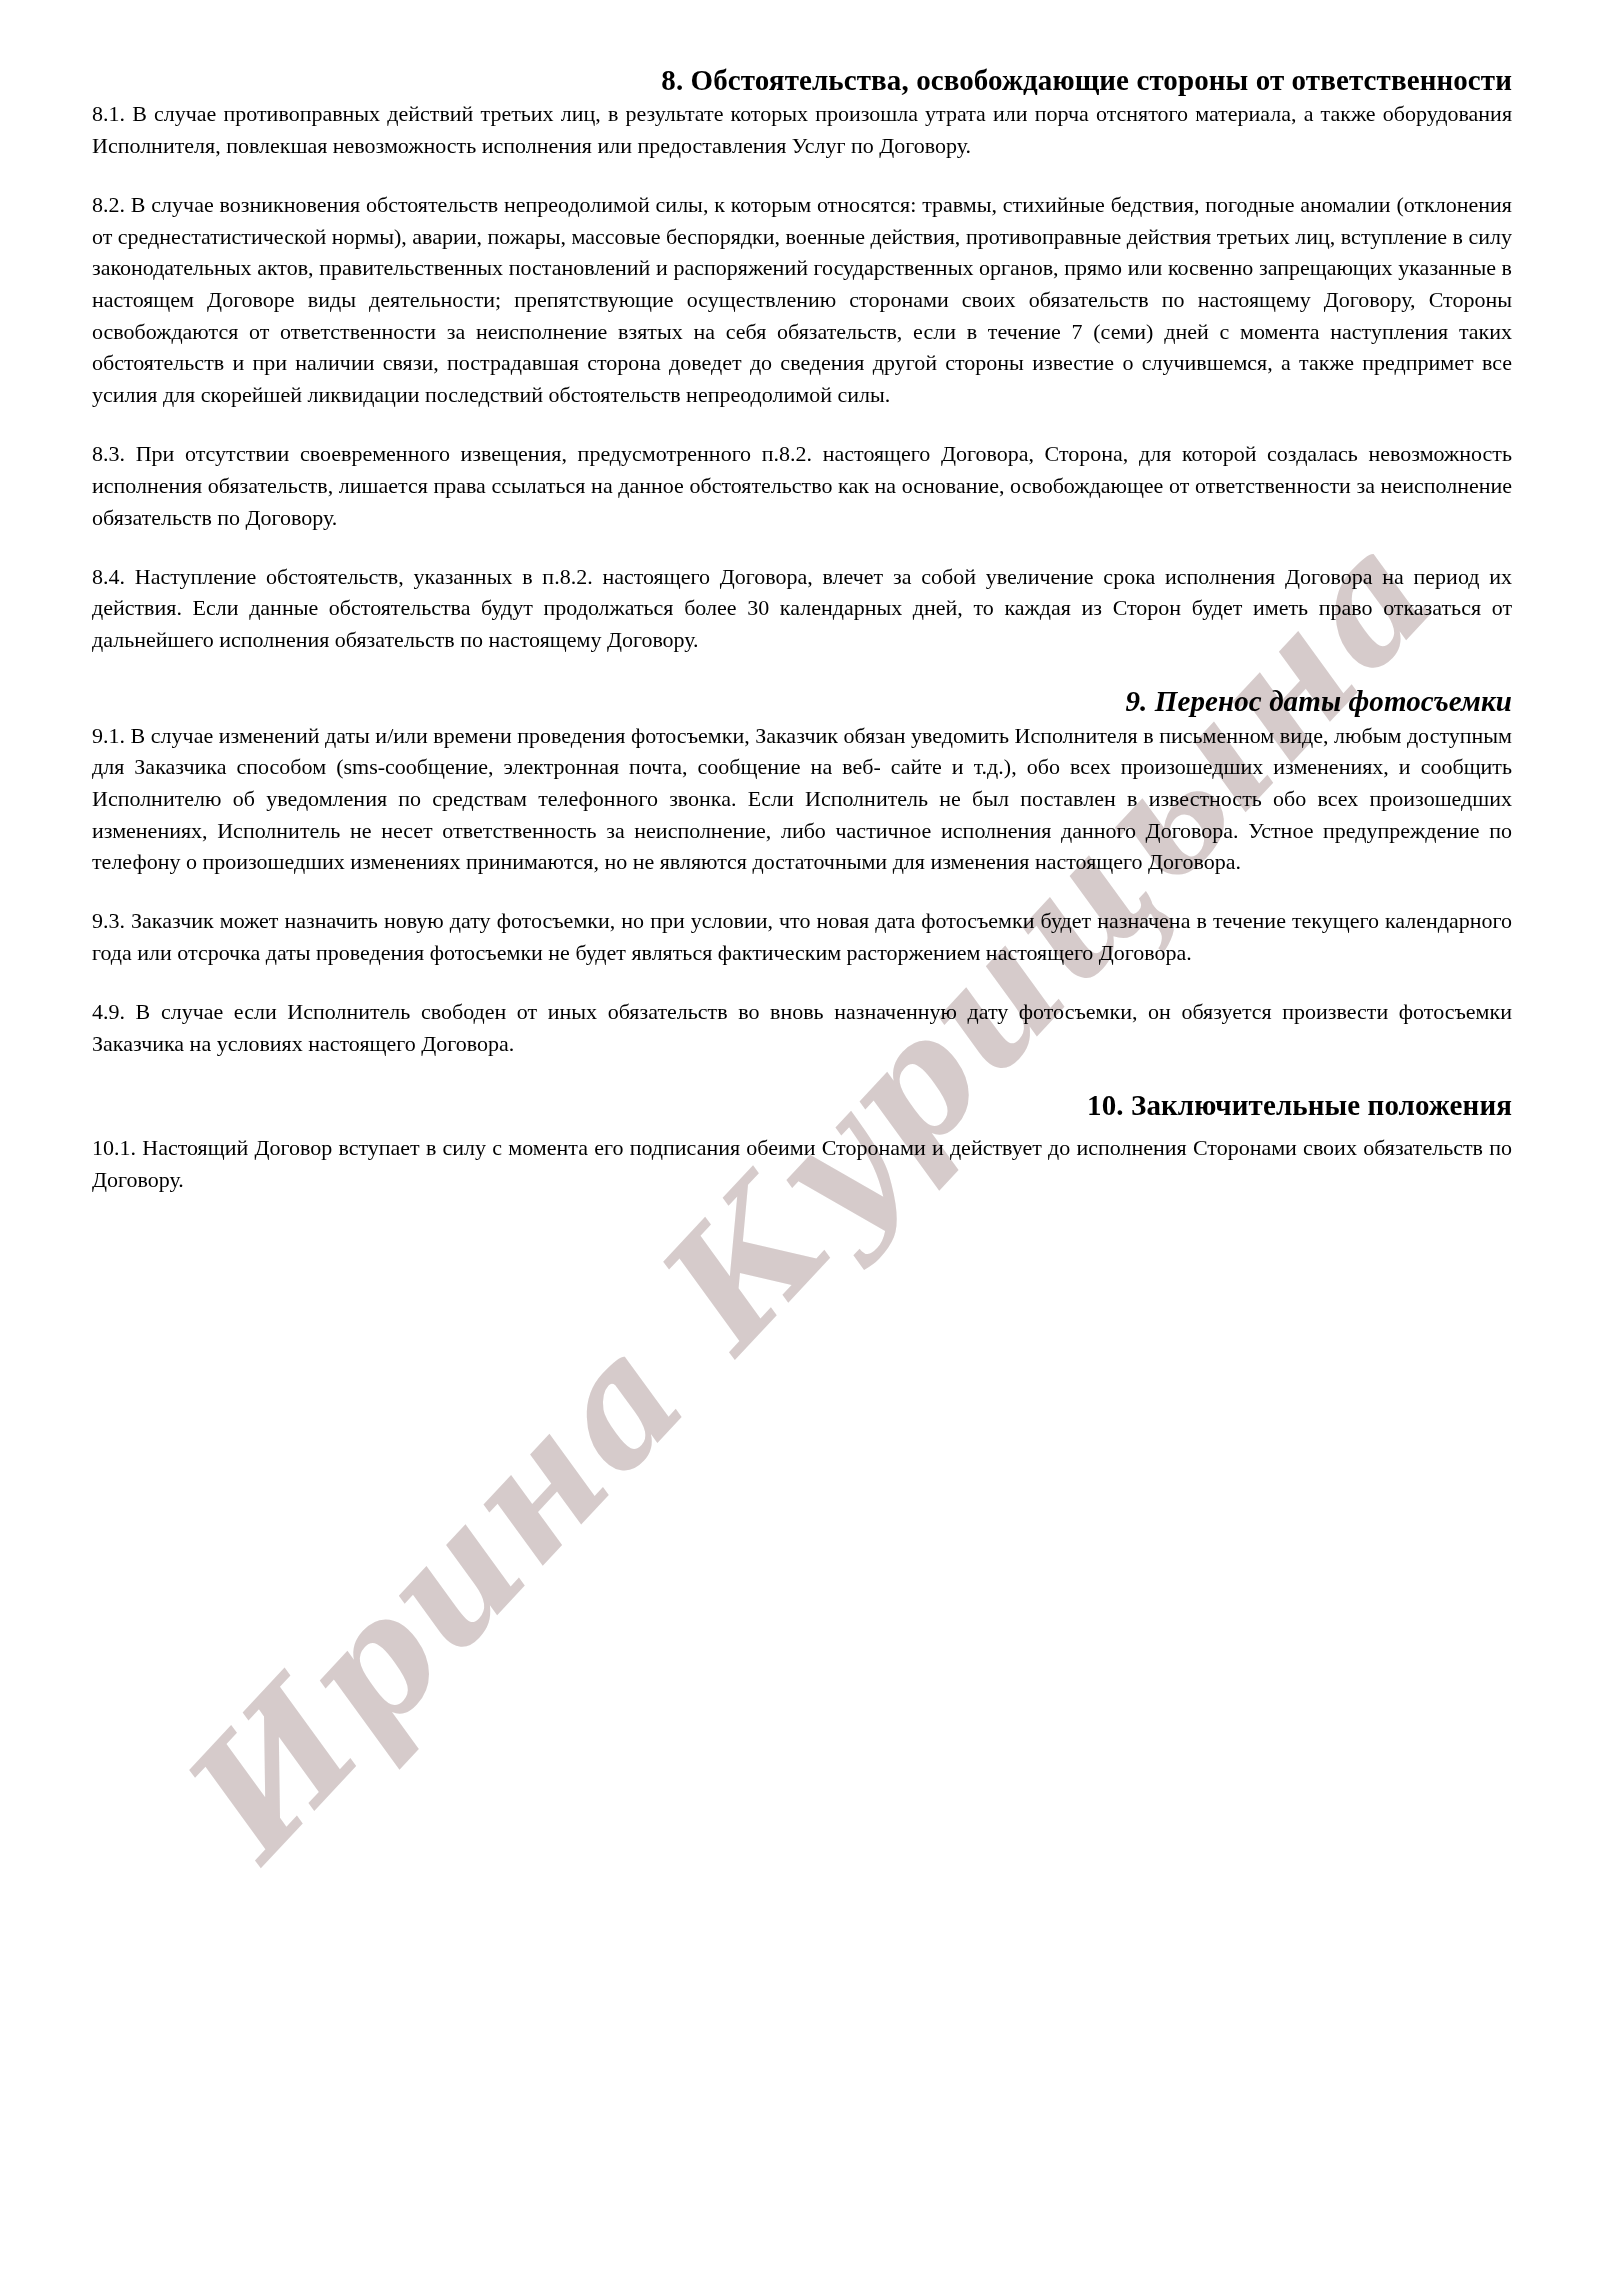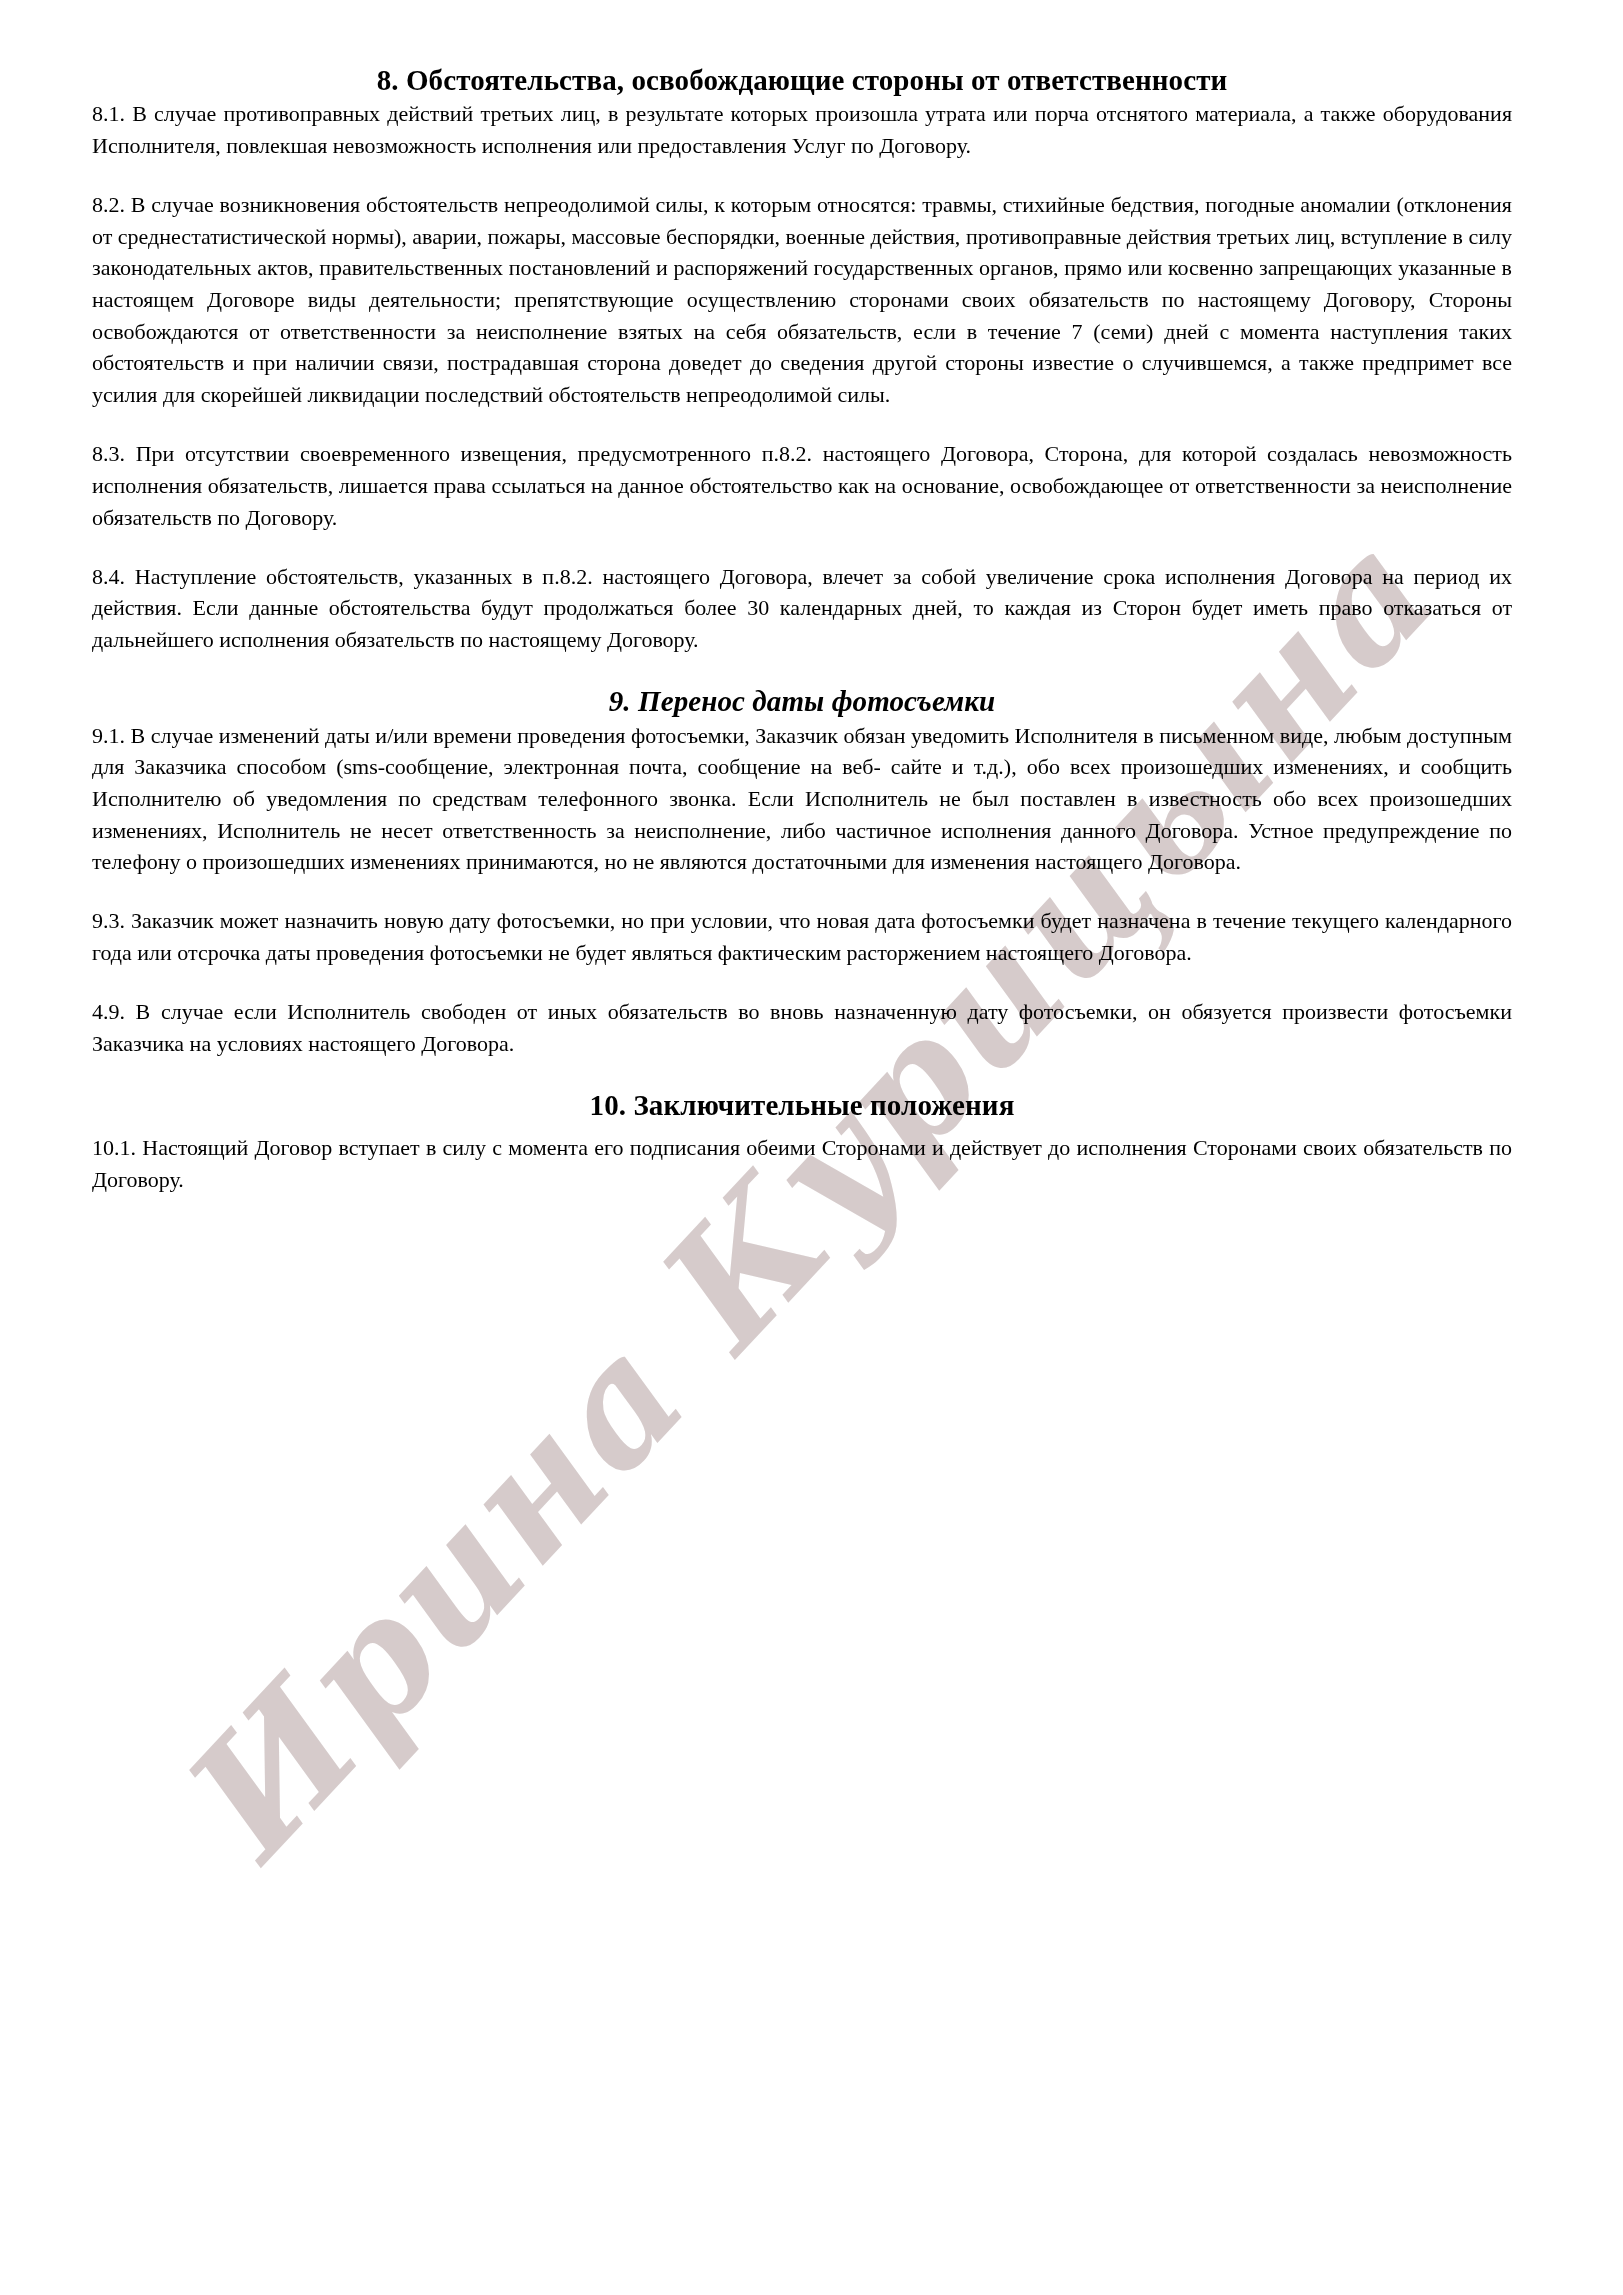--- a/index.html
+++ b/index.html
@@ -41,21 +41,21 @@
     white-space: nowrap;
     font-family: "DejaVu Serif", "Liberation Serif", serif;
     font-style: italic;
     font-weight: 700;
     font-size: 164px;
     letter-spacing: 3.9px;
     color: #cfc3c3;
     opacity: 0.85;
   }
   h2.section-heading {
-    text-align: center;
+    text-align: right;
     font-size: 29px;
     font-weight: 700;
     margin: 0;
     line-height: 1.25;
     letter-spacing: 0.1px;
   }
   .heading-8  { margin: 0 0 34px 0; }
   .heading-9  { margin: 56px 0 38px 0; font-style: italic; }
   .heading-10 { margin: 73px 0 41px 0; }
   p.clause {

